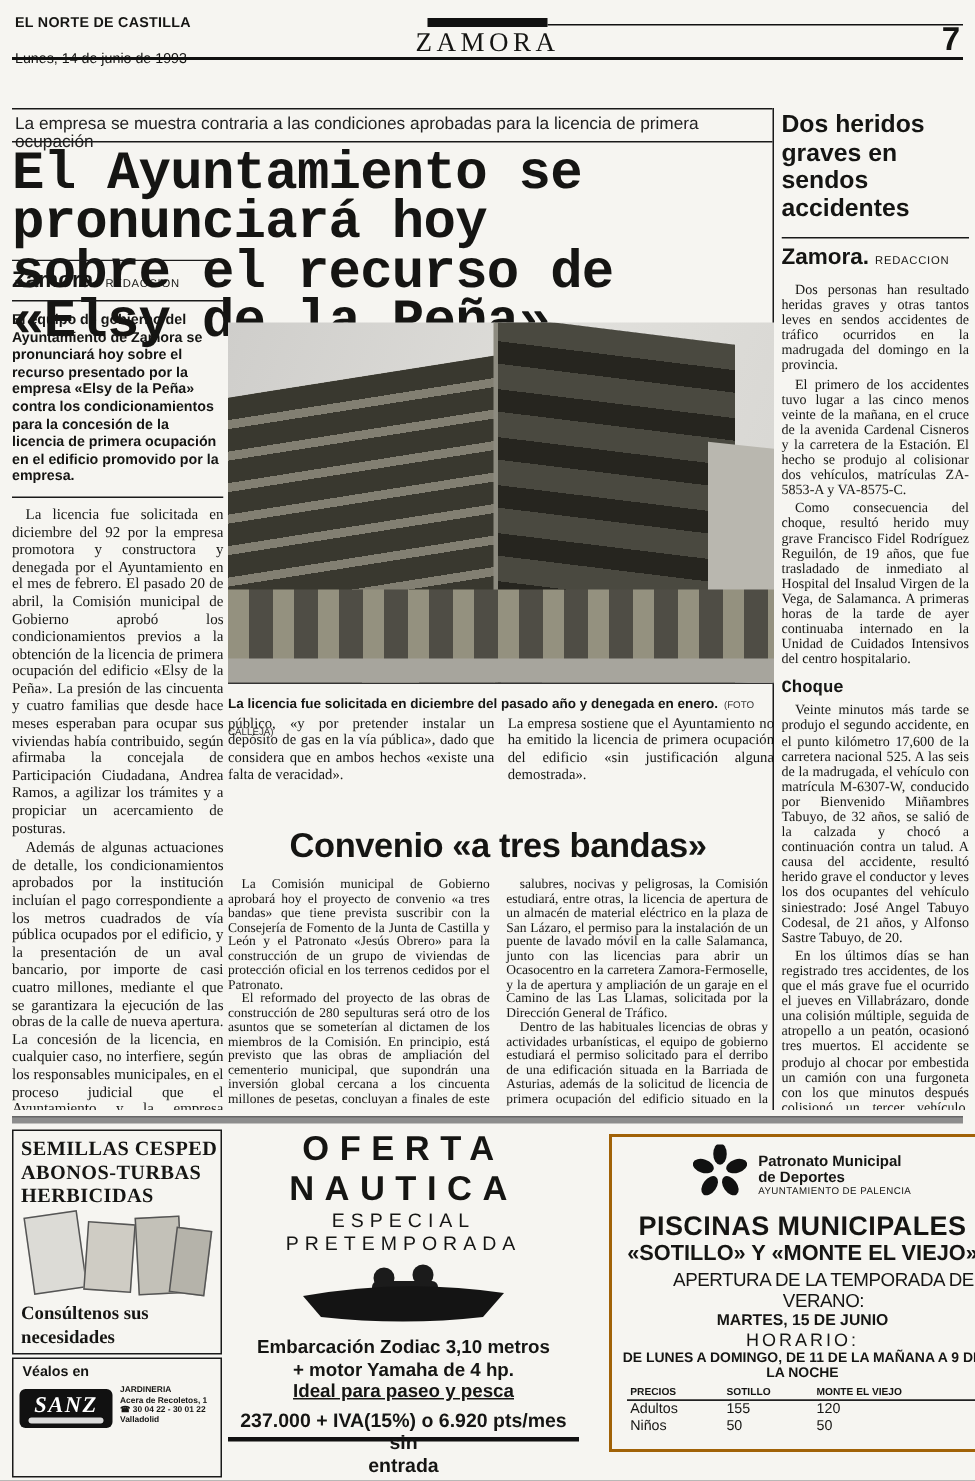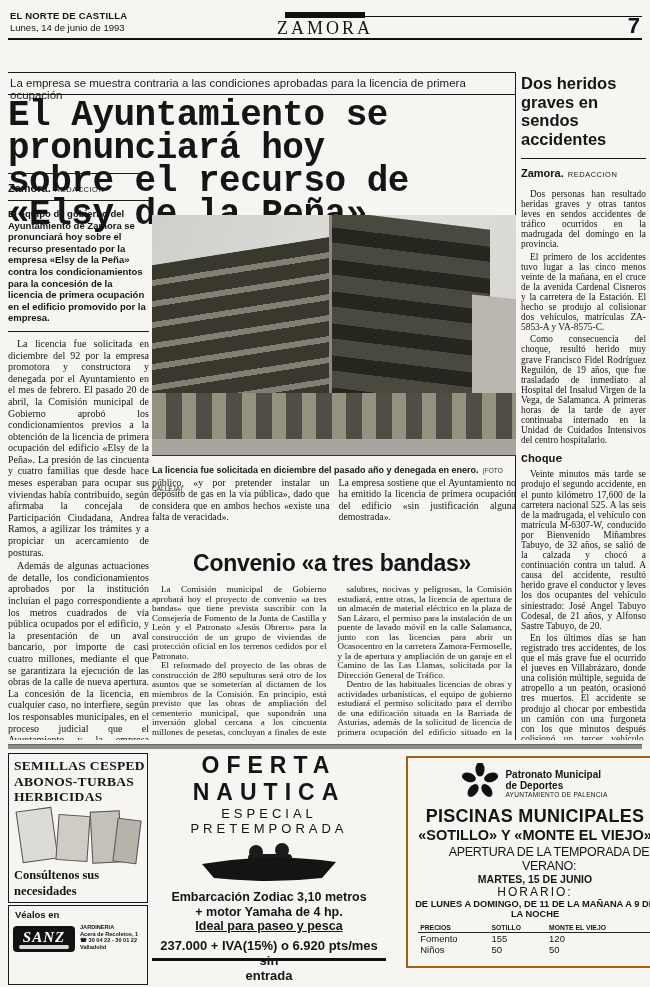--- a/index.html
+++ b/index.html
@@ -12,21 +12,21 @@
   .hdr-date{font-family:"Liberation Sans",sans-serif;font-size:9.5px;}
   .section-bar{background:#111;height:6px;width:80px;margin:0 auto;}
   .section-name{font-family:"Liberation Serif",serif;font-size:18px;letter-spacing:3px;text-align:center;line-height:19px;}
   .pageno{font-family:"Liberation Sans",sans-serif;font-weight:bold;font-size:22px;}
   .hdr-rule{border-top:2.5px solid #111;}
   .hdr-thin{border-top:1.5px solid #111;}
   
   .kicker{font-family:"Liberation Sans",sans-serif;font-size:11.5px;color:#222;}
   .headline{font-family:Liberation Mono, monospace;font-weight:bold;font-size:36px;line-height:33px;letter-spacing:-.5px;}
   
-  .byline-city{font-family:"Liberation Sans",sans-serif;font-weight:bold;font-size:11px;}
+  .byline-city{font-family:"Liberation Sans",sans-serif;font-weight:bold;font-size:15px;}
   .byline-agency{font-family:"Liberation Sans",sans-serif;font-size:7.5px;letter-spacing:.5px;}
   .lead{font-family:"Liberation Sans",sans-serif;font-weight:bold;font-size:9.5px;line-height:11.6px;margin:7px 0;}
   .bodytxt p{font-size:10px;line-height:11.6px;text-align:justify;margin:0 0 2px 0;text-indent:9px;}
   .subhead{font-family:Liberation Mono, monospace;font-weight:bold;font-size:11.5px;margin:7px 0 4px 0;}
   
   .photo{background:linear-gradient(110deg,#cfcecb 0%,#e0dfdb 55%,#d6d5d1 100%);overflow:hidden;border-bottom:1px solid #333;}
   .facade-l{position:absolute;left:-8%;top:16%;width:58%;height:92%;
             background:repeating-linear-gradient(to bottom,#39382f 0 15px,#827f72 15px 21px);
             transform:skewY(-9deg);}
   .facade-r{position:absolute;left:49%;top:2%;width:44%;height:104%;
@@ -78,21 +78,21 @@
   .pisc-table{width:92%;margin:4px auto 0;border-collapse:collapse;}
   .pisc-table th{font-family:"Liberation Sans",sans-serif;font-size:6.8px;border-bottom:1px solid #222;padding:1px 2px;text-align:left;}
   .pisc-table td{font-family:"Liberation Sans",sans-serif;font-size:9.5px;padding:0 2px;}
 </style>
 </head>
 <body>
 
 <div class="page">
 
   <div class="abs brand" style="left:10px;top:10px;">EL NORTE DE CASTILLA</div>
-  <div class="abs hdr-date" style="left:10px;top:22px;">Lunes, 14 de junio de 1993</div>
+  <div class="abs hdr-date" style="left:10px;top:34px;">Lunes, 14 de junio de 1993</div>
   <div class="abs" style="left:285px;top:12px;width:80px;">
       <div class="section-bar"></div>
     </div>
   <div class="abs hdr-thin" style="left:365px;top:16px;width:277px;"></div>
   <div class="abs section-name" style="left:260px;top:19px;width:130px;">ZAMORA</div>
   <div class="abs pageno" style="right:10px;top:13px;">7</div>
   <div class="abs hdr-rule" style="left:8px;top:38px;width:634px;"></div>
 
   <div class="abs rule" style="left:8px;top:72px;width:507px;"></div>
   <div class="abs kicker" style="left:10px;top:77px;width:500px;">La empresa se muestra contraria a las condiciones aprobadas para la licencia de primera ocupación</div>
@@ -251,21 +251,21 @@
     <table class="pisc-table">
       <thead>
         <tr>
           <th>PRECIOS</th>
           <th>SOTILLO</th>
           <th>MONTE EL VIEJO</th>
         </tr>
       </thead>
       <tbody>
         <tr>
-          <td>Fomento</td>
+          <td>Adultos</td>
           <td>155</td>
           <td>120</td>
         </tr>
         <tr>
           <td>Niños</td>
           <td>50</td>
           <td>50</td>
         </tr>
       </tbody>
     </table>

